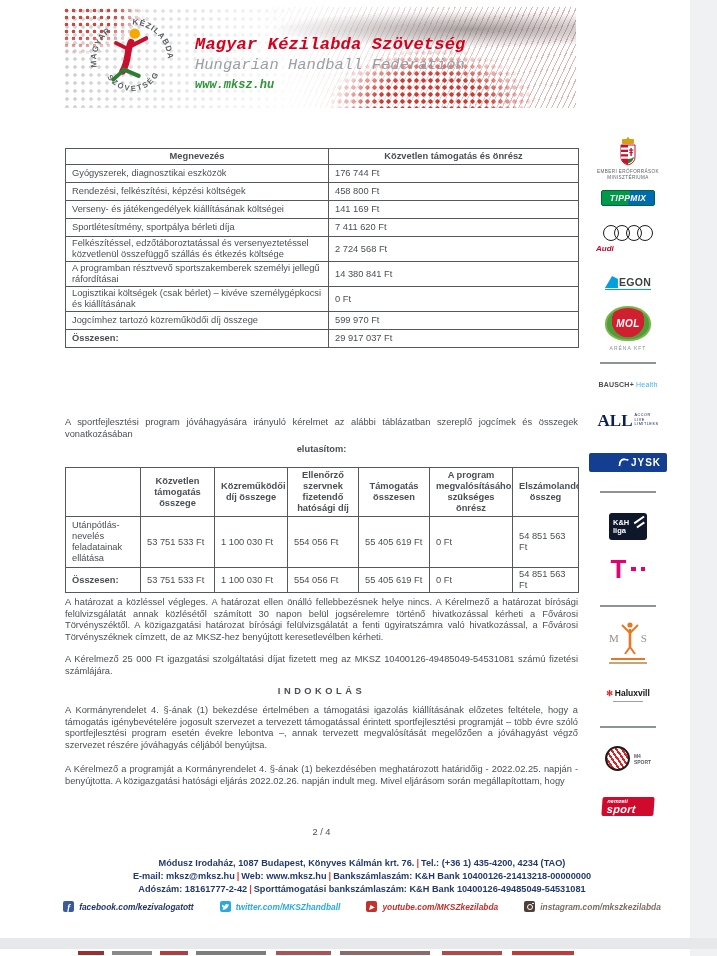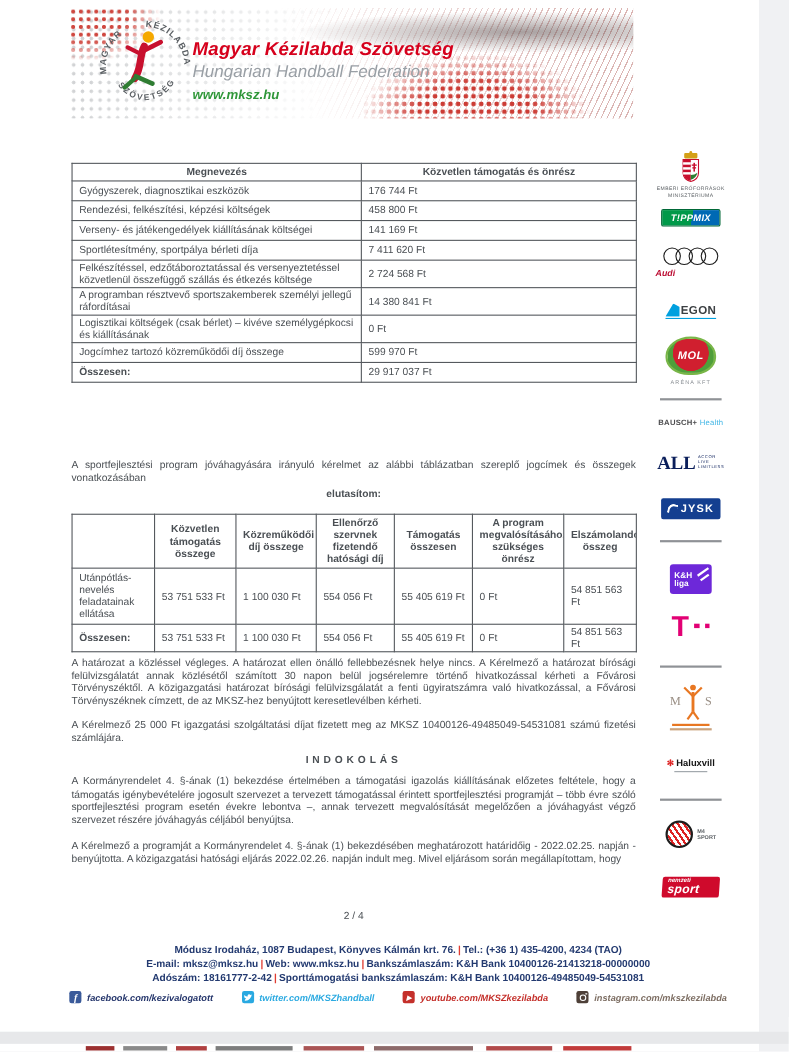--- a/index.html
+++ b/index.html
@@ -39,21 +39,21 @@
             mask-image:radial-gradient(ellipse 150px 80px at 72% 95%,#000 0 35%,transparent 70%);
   }
   .fine-lines{
     background:repeating-linear-gradient(115deg,rgba(160,60,55,.38) 0 1px,transparent 1px 5px);
     -webkit-mask-image:linear-gradient(255deg,#000 8%,transparent 60%);
             mask-image:linear-gradient(255deg,#000 8%,transparent 60%);
   }
   .swoosh{
     background:radial-gradient(55% 26% at 80% 22%,rgba(95,80,80,.55),transparent 72%);
   }
-  .banner-text{position:absolute;left:112px;top:28px;}
+  .banner-text{position:absolute;left:132px;top:28px;font-family:Liberation Mono, monospace;}
   .b-title{font-size:17px;font-weight:bold;font-style:italic;color:#d6001c;letter-spacing:.2px;}
   .b-sub{font-size:15.5px;font-style:italic;color:#999fa5;margin-top:2px;}
   .b-url{font-size:12px;font-weight:bold;font-style:italic;color:#2f9639;margin-top:4px;}
   .para{position:absolute;left:65px;width:513px;font-size:9.3px;line-height:11.6px;
         text-align:justify;color:#4a4f54;}
   .single-just{text-align:justify;text-align-last:justify;white-space:normal;}
   .center-bold{text-align:center;font-weight:bold;}
   .heading-sp{letter-spacing:3.5px;font-weight:bold;text-align:center;}
 
   
@@ -110,24 +110,24 @@
               display:flex;align-items:center;justify-content:center;}
   .mol-txt{color:#fff;font-weight:bold;font-style:italic;font-size:10px;letter-spacing:.5px;}
   .mol-caption{font-size:5px;color:#8a8f94;letter-spacing:1px;margin-top:4px;}
   .bausch{font-size:7px;font-weight:bold;color:#4d4d4f;letter-spacing:.2px;}
   .bausch .lt{color:#41b6e6;font-weight:normal;}
   .accor{display:flex;align-items:flex-end;gap:2px;color:#0a1e5a;}
   .accor-all{font-family:"Liberation Serif",serif;font-weight:bold;font-size:17px;line-height:15px;}
   .accor-caption{font-size:3.8px;letter-spacing:.5px;text-align:left;line-height:4.6px;padding-bottom:1px;}
   .jysk{width:54px;height:19px;background:#143f90;border-radius:2px;color:#fff;
         display:flex;align-items:center;justify-content:center;gap:3px;
-        font-weight:bold;font-size:10px;letter-spacing:1px;}
+        font-weight:bold;font-size:10px;letter-spacing:1px;padding-left:24px;}
   .goose{width:7px;height:7px;border-left:2px solid #fff;border-top:2px solid #fff;
          border-radius:6px 0 0 0;transform:rotate(12deg);}
-  .kh{width:38px;height:27px;background:#6d28d9;border-radius:3px;color:#fff;
+  .kh{width:38px;height:27px;background:#0f172a;border-radius:3px;color:#fff;
       display:flex;flex-direction:column;justify-content:center;padding-left:4px;
       box-sizing:border-box;text-align:left;position:relative;overflow:hidden;}
   .kh .l1{font-size:7.5px;font-weight:bold;line-height:8px;}
   .kh .l2{font-size:7.5px;font-weight:bold;line-height:8px;}
   .kh::before,.kh::after{content:"";position:absolute;background:#fff;width:12px;height:1.6px;
       right:2px;transform:rotate(-35deg);}
   .kh::before{top:6px;} .kh::after{top:11px;width:9px;}
   .telekom{display:flex;align-items:center;gap:5px;color:#e20074;}
   .telekom .T{font-size:26px;font-weight:bold;line-height:24px;}
   .telekom .dot{width:4.5px;height:4.5px;background:#e20074;}

